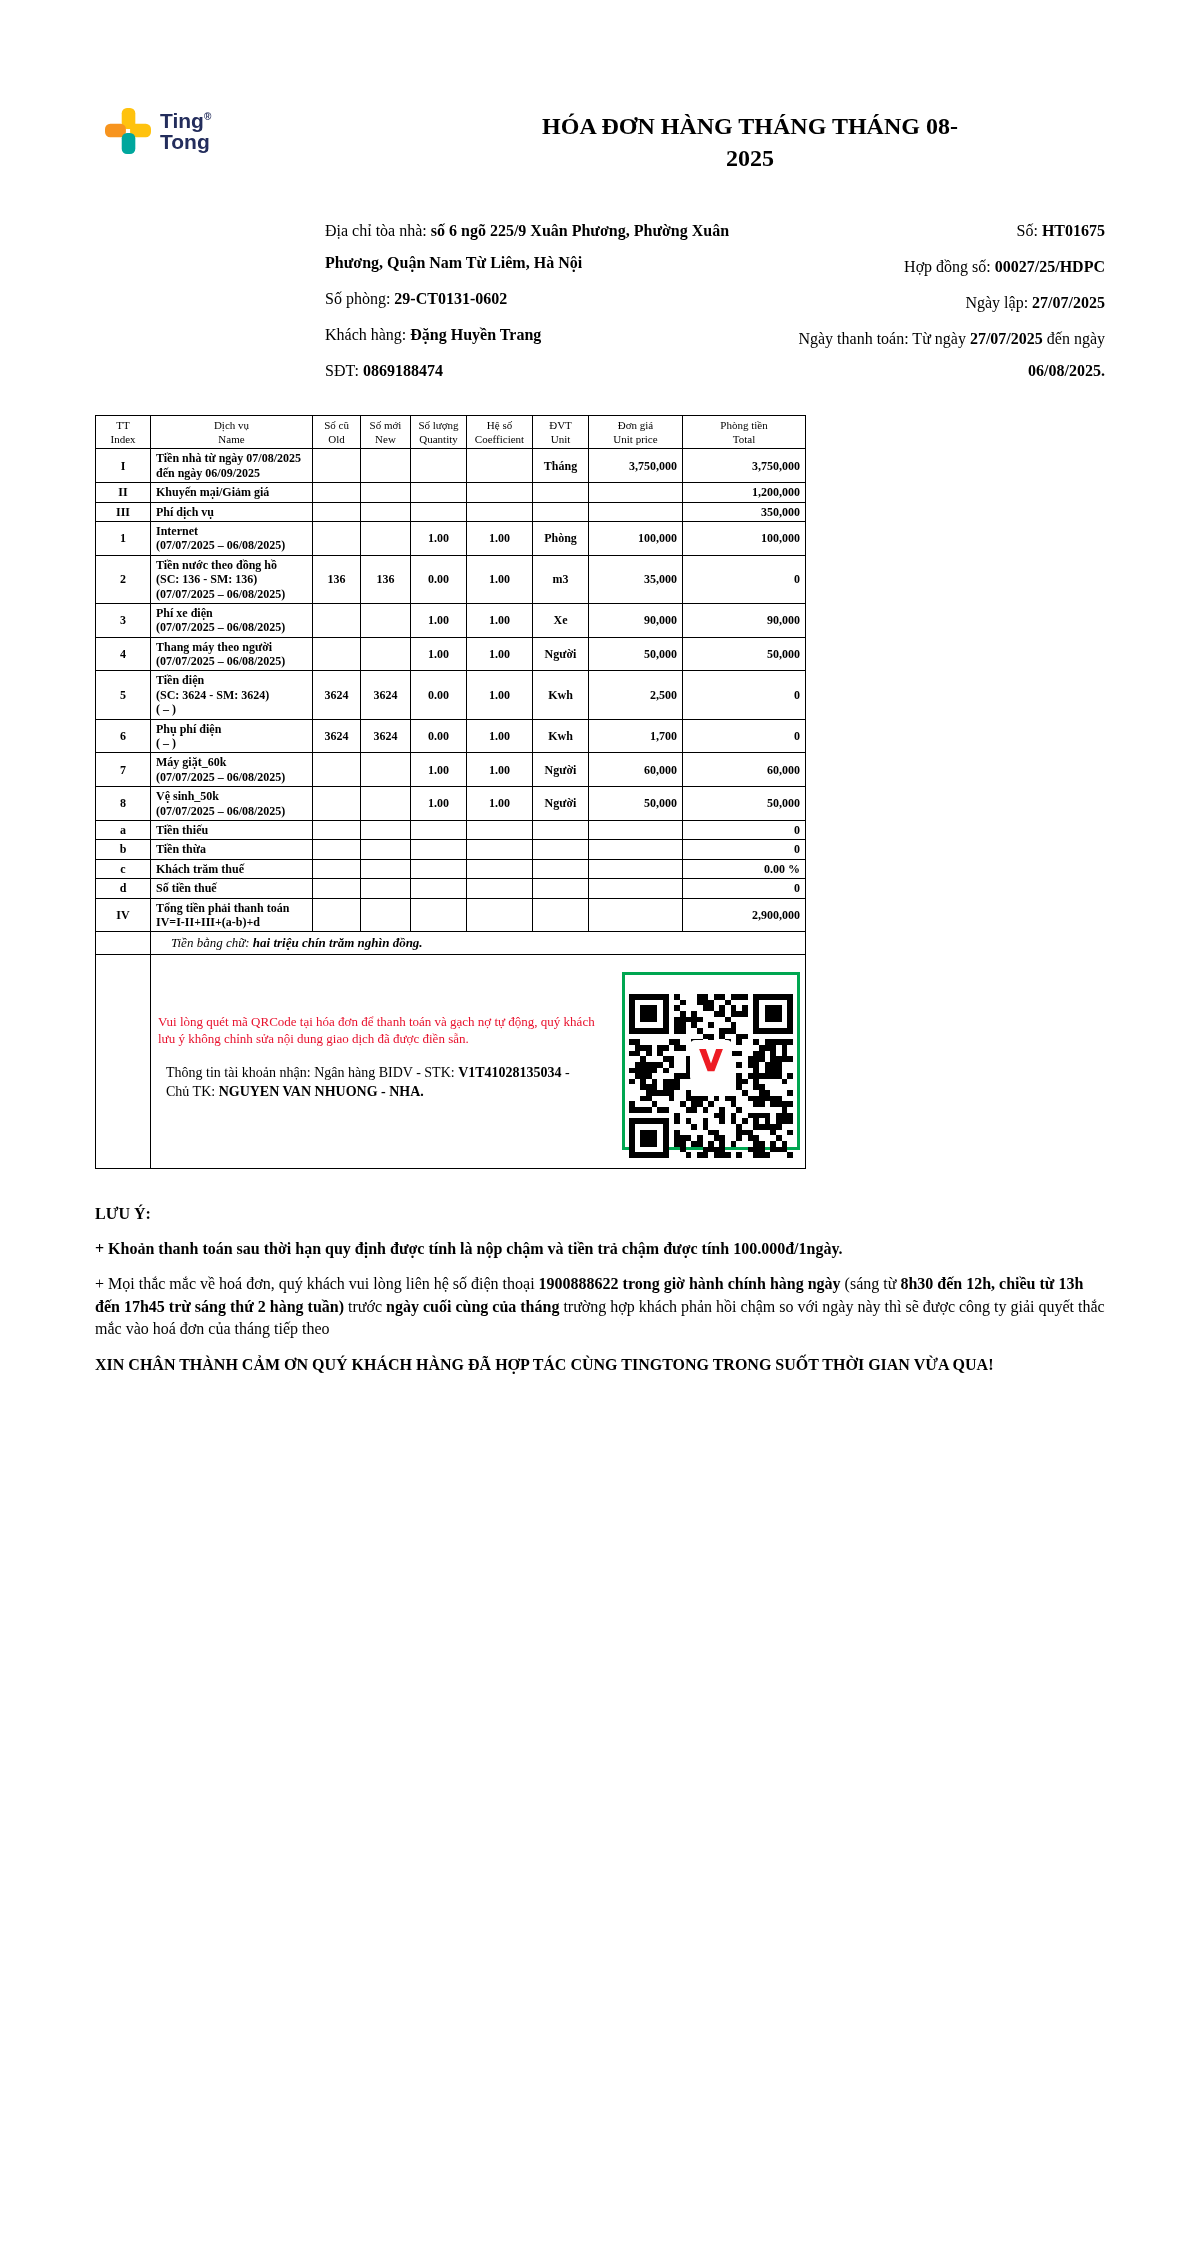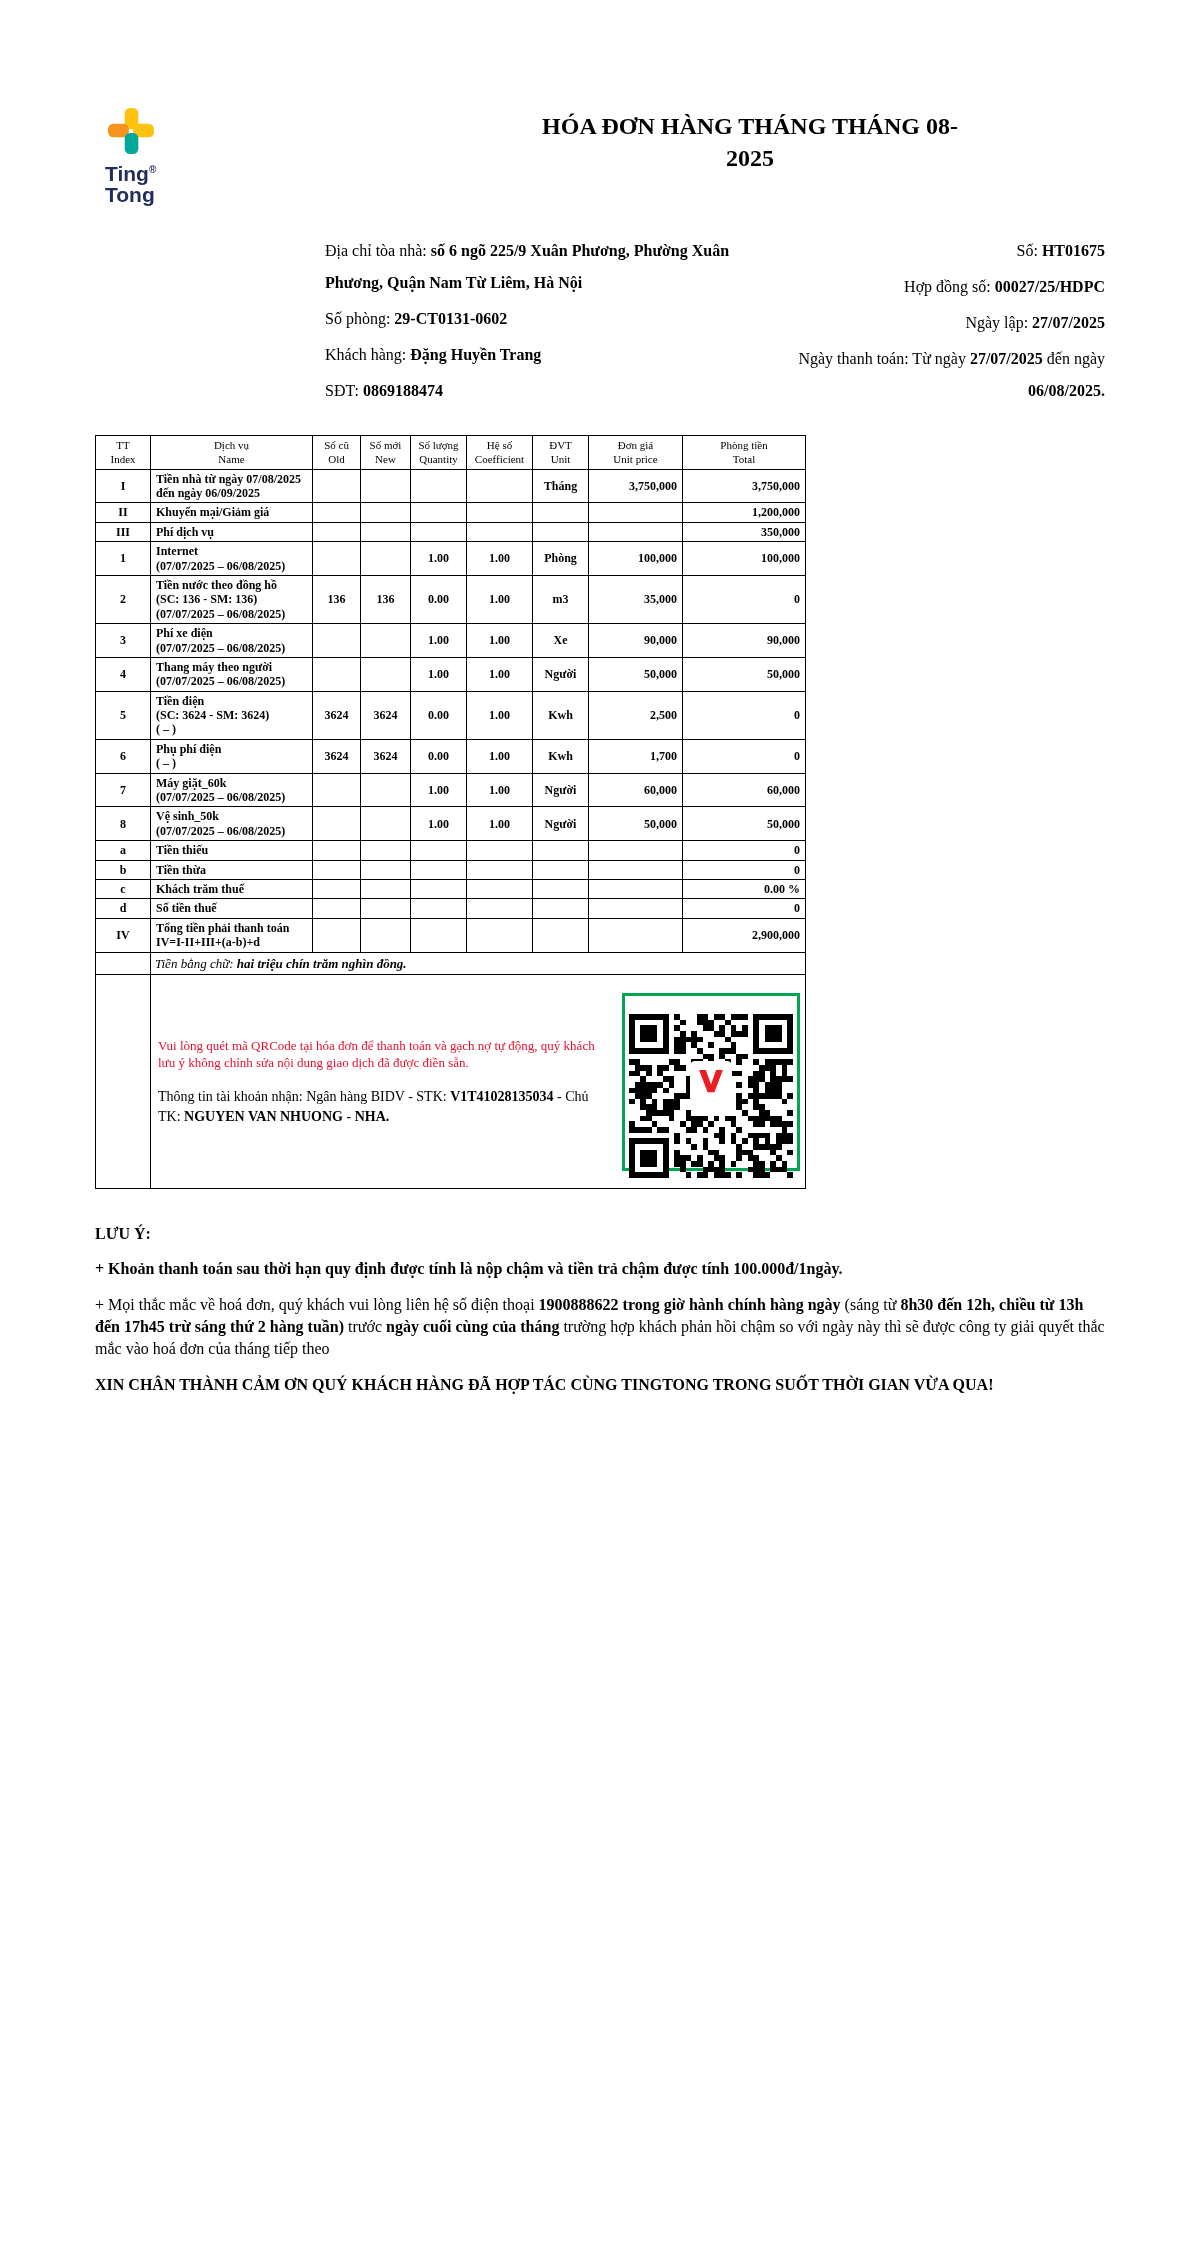--- a/index.html
+++ b/index.html
@@ -7,21 +7,21 @@
   body {
     width: 1200px; height: 2259px; background: #fff; color: #000;
     font-family: "Liberation Serif", "DejaVu Serif", serif;
     overflow: hidden;
   }
   .page { padding: 108px 95px 0; }
   .b { font-weight: bold; }
 
   
   .top { display: flex; justify-content: space-between; align-items: flex-start; }
-  .logo { display: flex; align-items: center; gap: 9px; margin-left: 10px; flex-direction: column; }
+  .logo { display: flex; align-items: center; gap: 9px; margin-left: 10px; }
   .logo-icon { width: 46px; height: 46px; }
   .f-orange { fill: var(--brand-orange, #f7941e); }
   .f-yellow { fill: var(--brand-yellow, #ffc20e); }
   .f-teal   { fill: var(--brand-teal, #00a79d); }
   .f-red    { fill: var(--qr-logo-red, #ed1c24); }
   .logo-text { font-family: "Liberation Sans", sans-serif; font-weight: 700;
     font-size: 21px; line-height: 1.0; color: var(--brand-navy, #232d5c); }
   .reg { font-size: 10px; vertical-align: super; }
   .title { width: 500px; margin: 2px 105px 10px 0; text-align: center;
     font-weight: bold; font-size: 24px; line-height: 1.35; }
@@ -35,28 +35,28 @@
   
   .invoice-table { border-collapse: collapse; table-layout: fixed; width: 710px; margin-top: 24px; }
   .invoice-table th, .invoice-table td { border: 1px solid #000; }
   .invoice-table th { font-size: 11px; font-weight: normal; text-align: center;
     vertical-align: middle; white-space: pre-line; padding: 2px; line-height: 1.3; }
   .invoice-table td { font-size: 12px; font-weight: bold; vertical-align: middle;
     white-space: pre-line; padding: 2px 5px; line-height: 1.2; }
   td.c { text-align: center; }
   td.r { text-align: right; }
   td.name { text-align: left; }
-  td.words { font-style: italic; font-weight: normal; font-size: 13px; white-space: normal; padding: 3px 4px; margin-top: 19px; }
+  td.words { font-style: italic; font-weight: normal; font-size: 13px; white-space: normal; padding: 3px 20px; margin-top: 19px; }
 
   
   .qr-cell { padding: 6px; }
   .qr-flex { display: flex; align-items: center; justify-content: space-between; min-height: 180px; }
   .qr-text { width: 442px; font-weight: normal; white-space: normal; padding-left: 2px; }
   .qr-note { color: var(--red-text, #e8112d); font-size: 13px; line-height: 1.35; margin: 0 0 15px; }
-  .qr-account { font-size: 14px; line-height: 1.4; margin: 0; }
+  .qr-account { font-size: 14px; line-height: 1.4; margin: 8px; }
   .qr-frame { position: relative; width: 178px; height: 178px;
     border: 3px solid var(--qr-border, #00a651); padding: 4px; background: #fff; }
   .qr-frame > svg { width: 164px; height: 164px; display: block; }
   .qr-logo { position: absolute; left: 50%; top: 50%; transform: translate(-50%, -50%);
     width: 42px; height: 42px; background: #fff; border-radius: 5px;
     display: flex; align-items: center; justify-content: center; }
   .qr-logo svg { width: 34px; height: 34px; }
 
   
   .notes { margin-top: 34px; font-size: 16px; }

